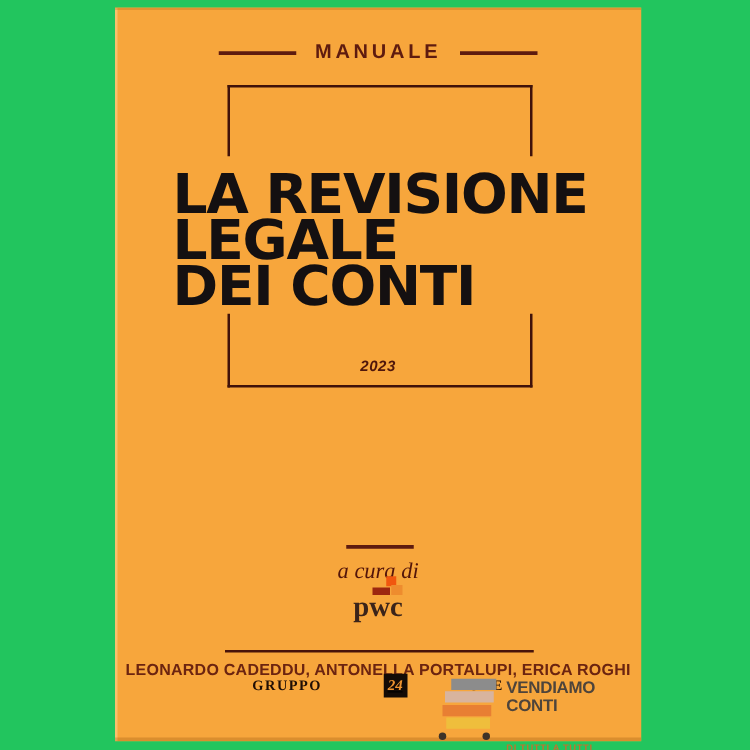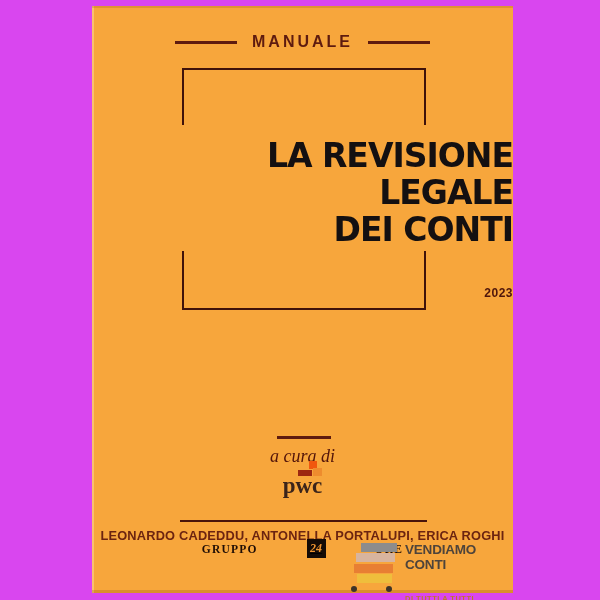--- a/index.html
+++ b/index.html
@@ -1,17 +1,17 @@
 <!DOCTYPE html>
 <html><head>
 <meta charset="utf-8">
 <style>
   html,body{margin:0;padding:0;}
   body{width:600px;height:600px;background:#ffffff;font-family:"Liberation Sans",sans-serif;}
-  .stage{position:relative;width:600px;height:600px;background:#d946ef;overflow:hidden;}
+  .stage{position:relative;width:600px;height:600px;background:#22c55e;overflow:hidden;}
 
   .cover{
     position:absolute;left:92px;top:6px;width:421px;height:587px;
     background:#F7A63C;
     box-shadow:inset 0 2px 0 rgba(120,60,0,.18), inset 0 -3px 0 rgba(120,60,0,.22), inset 2px 0 0 rgba(255,240,200,.35);
   }
 
   
   .series-row{position:absolute;left:0;top:27px;width:100%;display:flex;align-items:center;justify-content:center;gap:15px;}
   .series-dash{width:62px;height:3px;background:#5E1B0F;}
@@ -20,26 +20,26 @@
   
   .frame-line{position:absolute;background:#40120A;}
   .f-top{left:90px;top:62px;width:244px;height:2px;}
   .f-bottom{left:90px;top:302px;width:244px;height:2px;}
   .f-tl{left:90px;top:62px;width:2px;height:57px;}
   .f-tr{left:332px;top:62px;width:2px;height:57px;}
   .f-bl{left:90px;top:245px;width:2px;height:59px;}
   .f-br{left:332px;top:245px;width:2px;height:59px;}
 
   
-  .title{position:absolute;left:0;top:131px;width:100%;text-align:right;
-    font-family:"DejaVu Sans",sans-serif;font-weight:bold;font-size:33px;line-height:37px;
-    letter-spacing:-1px;color:#141011;}
+  .title{position:absolute;left:0;top:131px;width:100%;text-align:left;
+    font-family:"DejaVu Sans",sans-serif;font-weight:bold;font-size:44px;line-height:37px;
+    letter-spacing:-1px;color:#141011;padding-left:46px;}
 
-  .year{position:absolute;left:0;top:280px;width:100%;text-align:right;
-    font-size:12px;font-weight:bold;color:#4F160B;letter-spacing:.5px;}
+  .year{position:absolute;left:0;top:280px;width:100%;text-align:center;
+    font-size:12px;font-weight:bold;color:#4F160B;letter-spacing:.5px;font-style:italic;}
 
   
   .curator-rule{position:absolute;left:185px;top:430px;width:54px;height:3px;background:#5E1B0F;}
   .curator{position:absolute;left:0;top:440px;width:100%;text-align:center;
     font-family:"Liberation Serif",serif;font-style:italic;font-size:18px;color:#53150A;}
   .pwc-mark{position:absolute;left:206px;top:455px;width:26px;height:18px;}
   .pwc-mark span{position:absolute;display:block;}
   .pwc-b1{left:11px;top:0;width:8px;height:8px;background:#F1570E;}
   .pwc-b2{left:0;top:9px;width:14px;height:6px;background:#9C2710;}
   .pwc-b3{left:15px;top:7px;width:9px;height:8px;background:#EE8C2E;}

